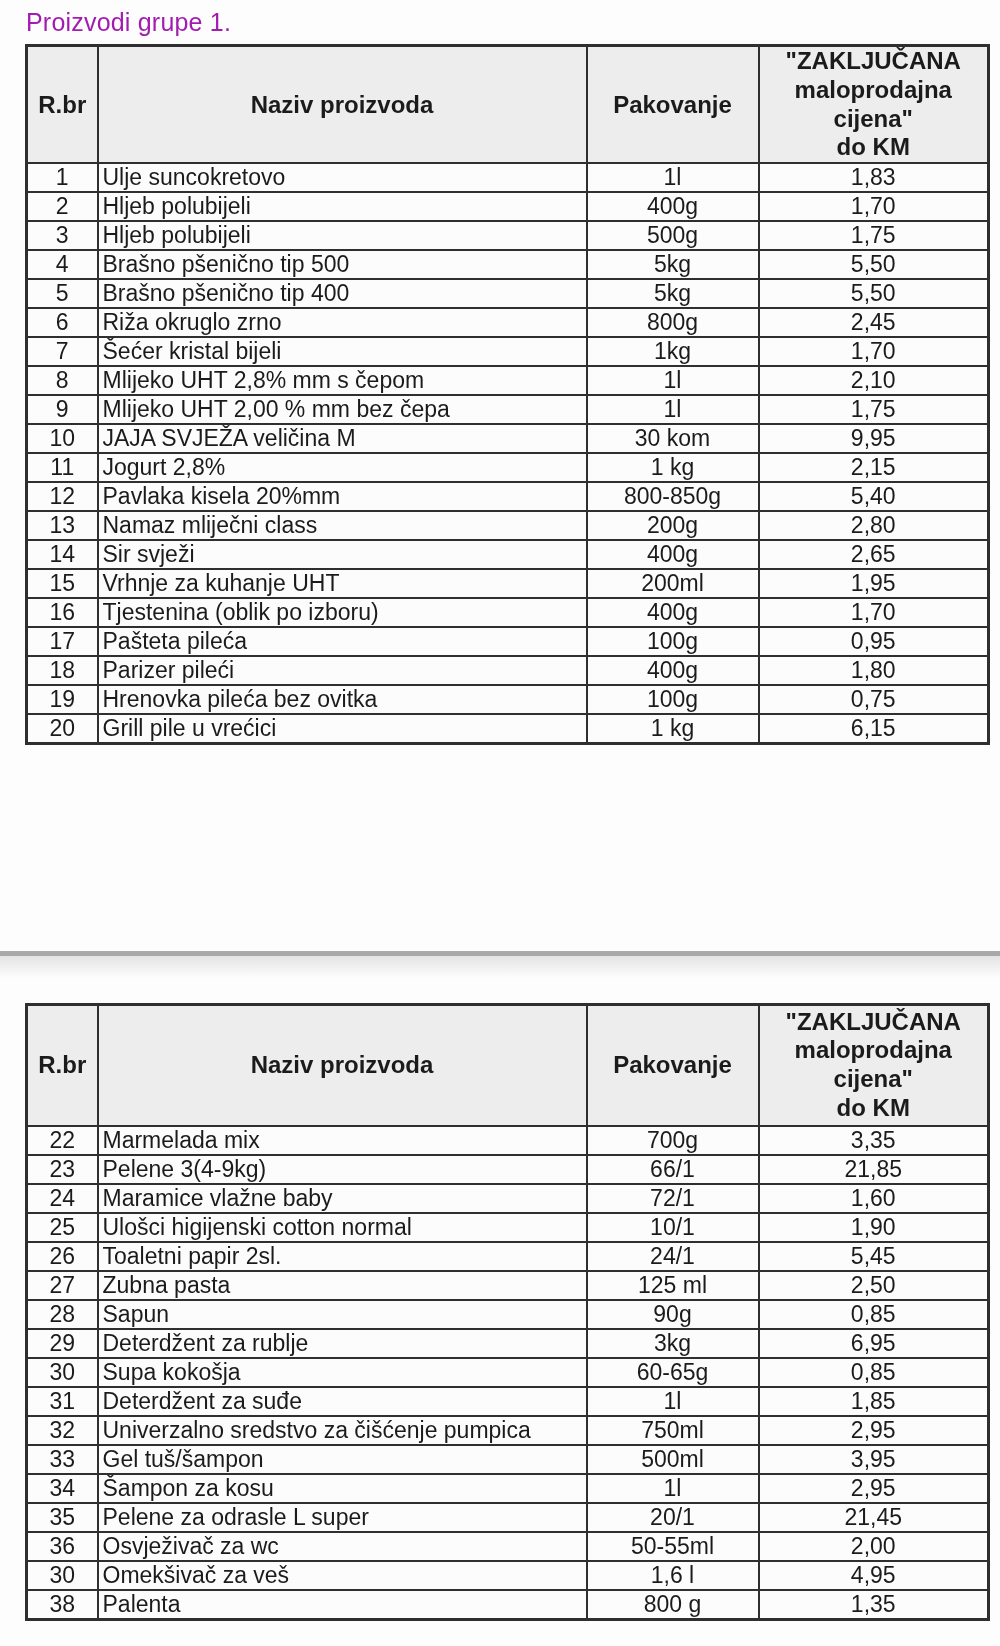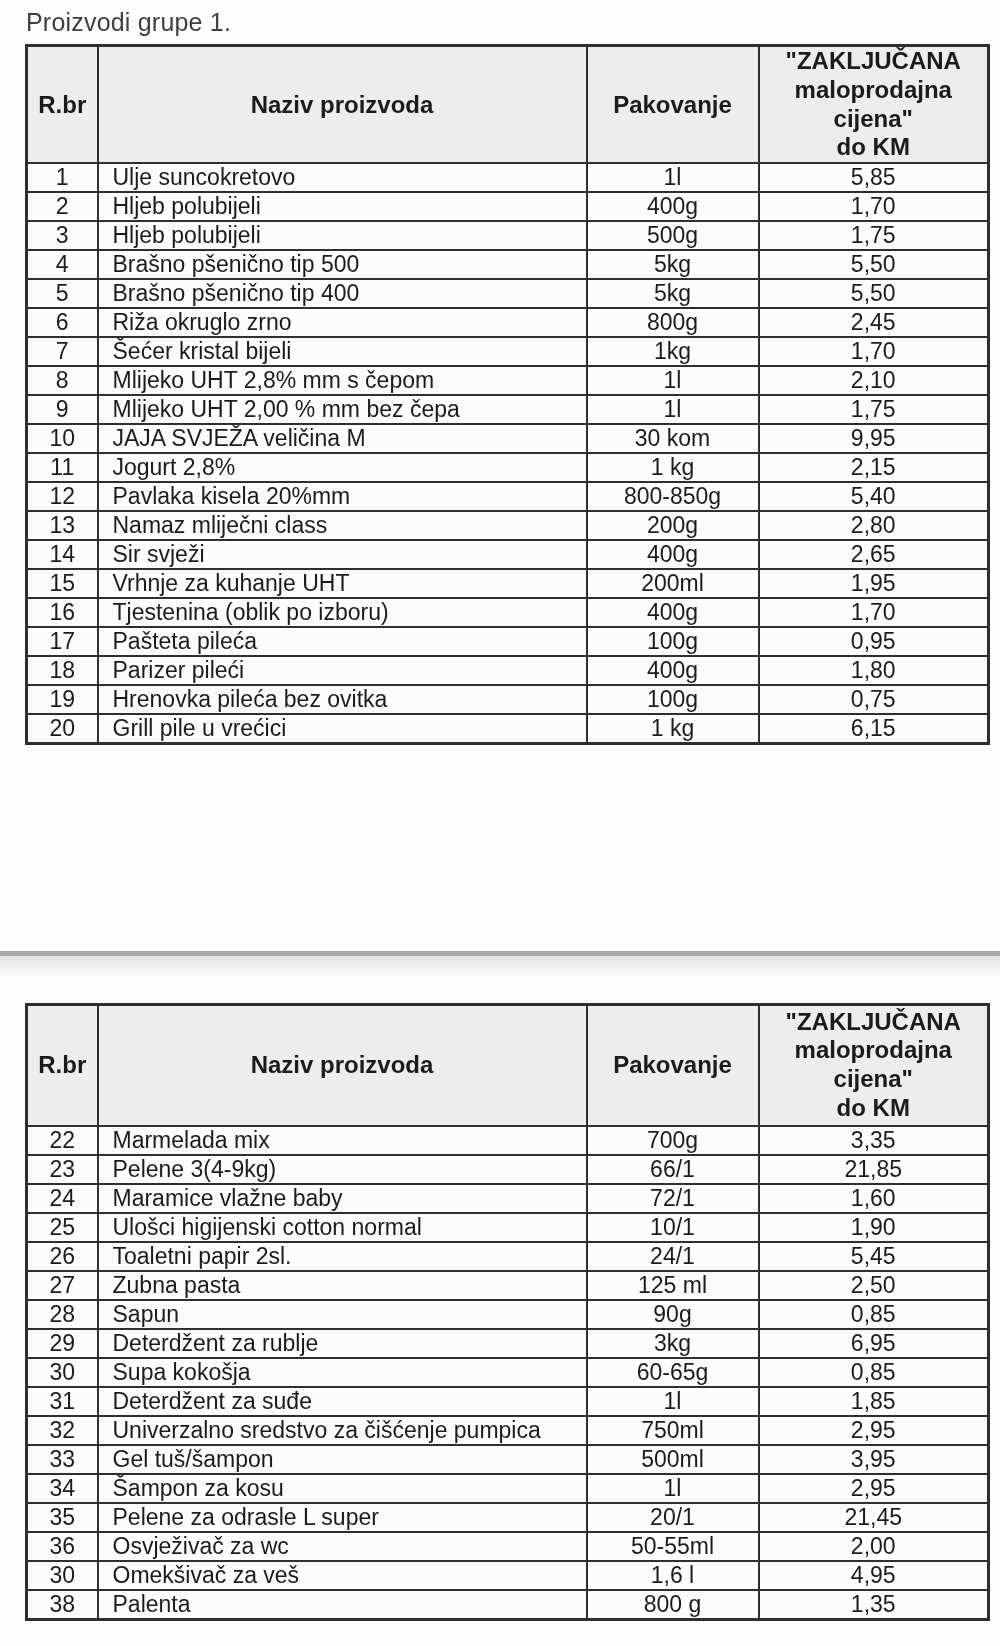--- a/index.html
+++ b/index.html
@@ -14,21 +14,21 @@
     font-family: "Liberation Sans", sans-serif;
     color: #1b1b1b;
     overflow: hidden;
   }
   .doc-title {
     position: absolute;
     left: 26px;
     top: 8px;
     font-size: 25px;
     letter-spacing: 0.2px;
-    color: #404040;
+    color: #a21caf;
     text-align: right;
   }
   table.products {
     position: absolute;
     left: 25px;
     border-collapse: collapse;
     table-layout: fixed;
     width: 962px;
     background: #fcfcfc;
     border: 3px solid #2f2f2f;
@@ -53,21 +53,21 @@
   #table2 thead tr { height: 121px; }
   table.products tbody tr { height: 28px; }
   table.products td {
     font-size: 23px;
     padding: 0;
     text-align: center;
     vertical-align: middle;
   }
   table.products td.col-name {
     text-align: left;
-    padding-left: 14px;
+    padding-left: 4px;
   }
   th.col-price .price-line {
     line-height: 1.2;
   }
   .page-separator {
     position: absolute;
     left: 0;
     top: 951px;
     width: 1000px;
   }
@@ -103,21 +103,21 @@
         <div class="price-line">cijena"</div>
         <div class="price-line">do KM</div>
       </th>
     </tr>
   </thead>
   <tbody>
       <tr>
         <td class="col-num">1</td>
         <td class="col-name">Ulje suncokretovo</td>
         <td class="col-pack">1l</td>
-        <td class="col-price">5,85</td>
+        <td class="col-price">1,83</td>
       </tr>
       <tr>
         <td class="col-num">2</td>
         <td class="col-name">Hljeb polubijeli</td>
         <td class="col-pack">400g</td>
         <td class="col-price">1,70</td>
       </tr>
       <tr>
         <td class="col-num">3</td>
         <td class="col-name">Hljeb polubijeli</td>

